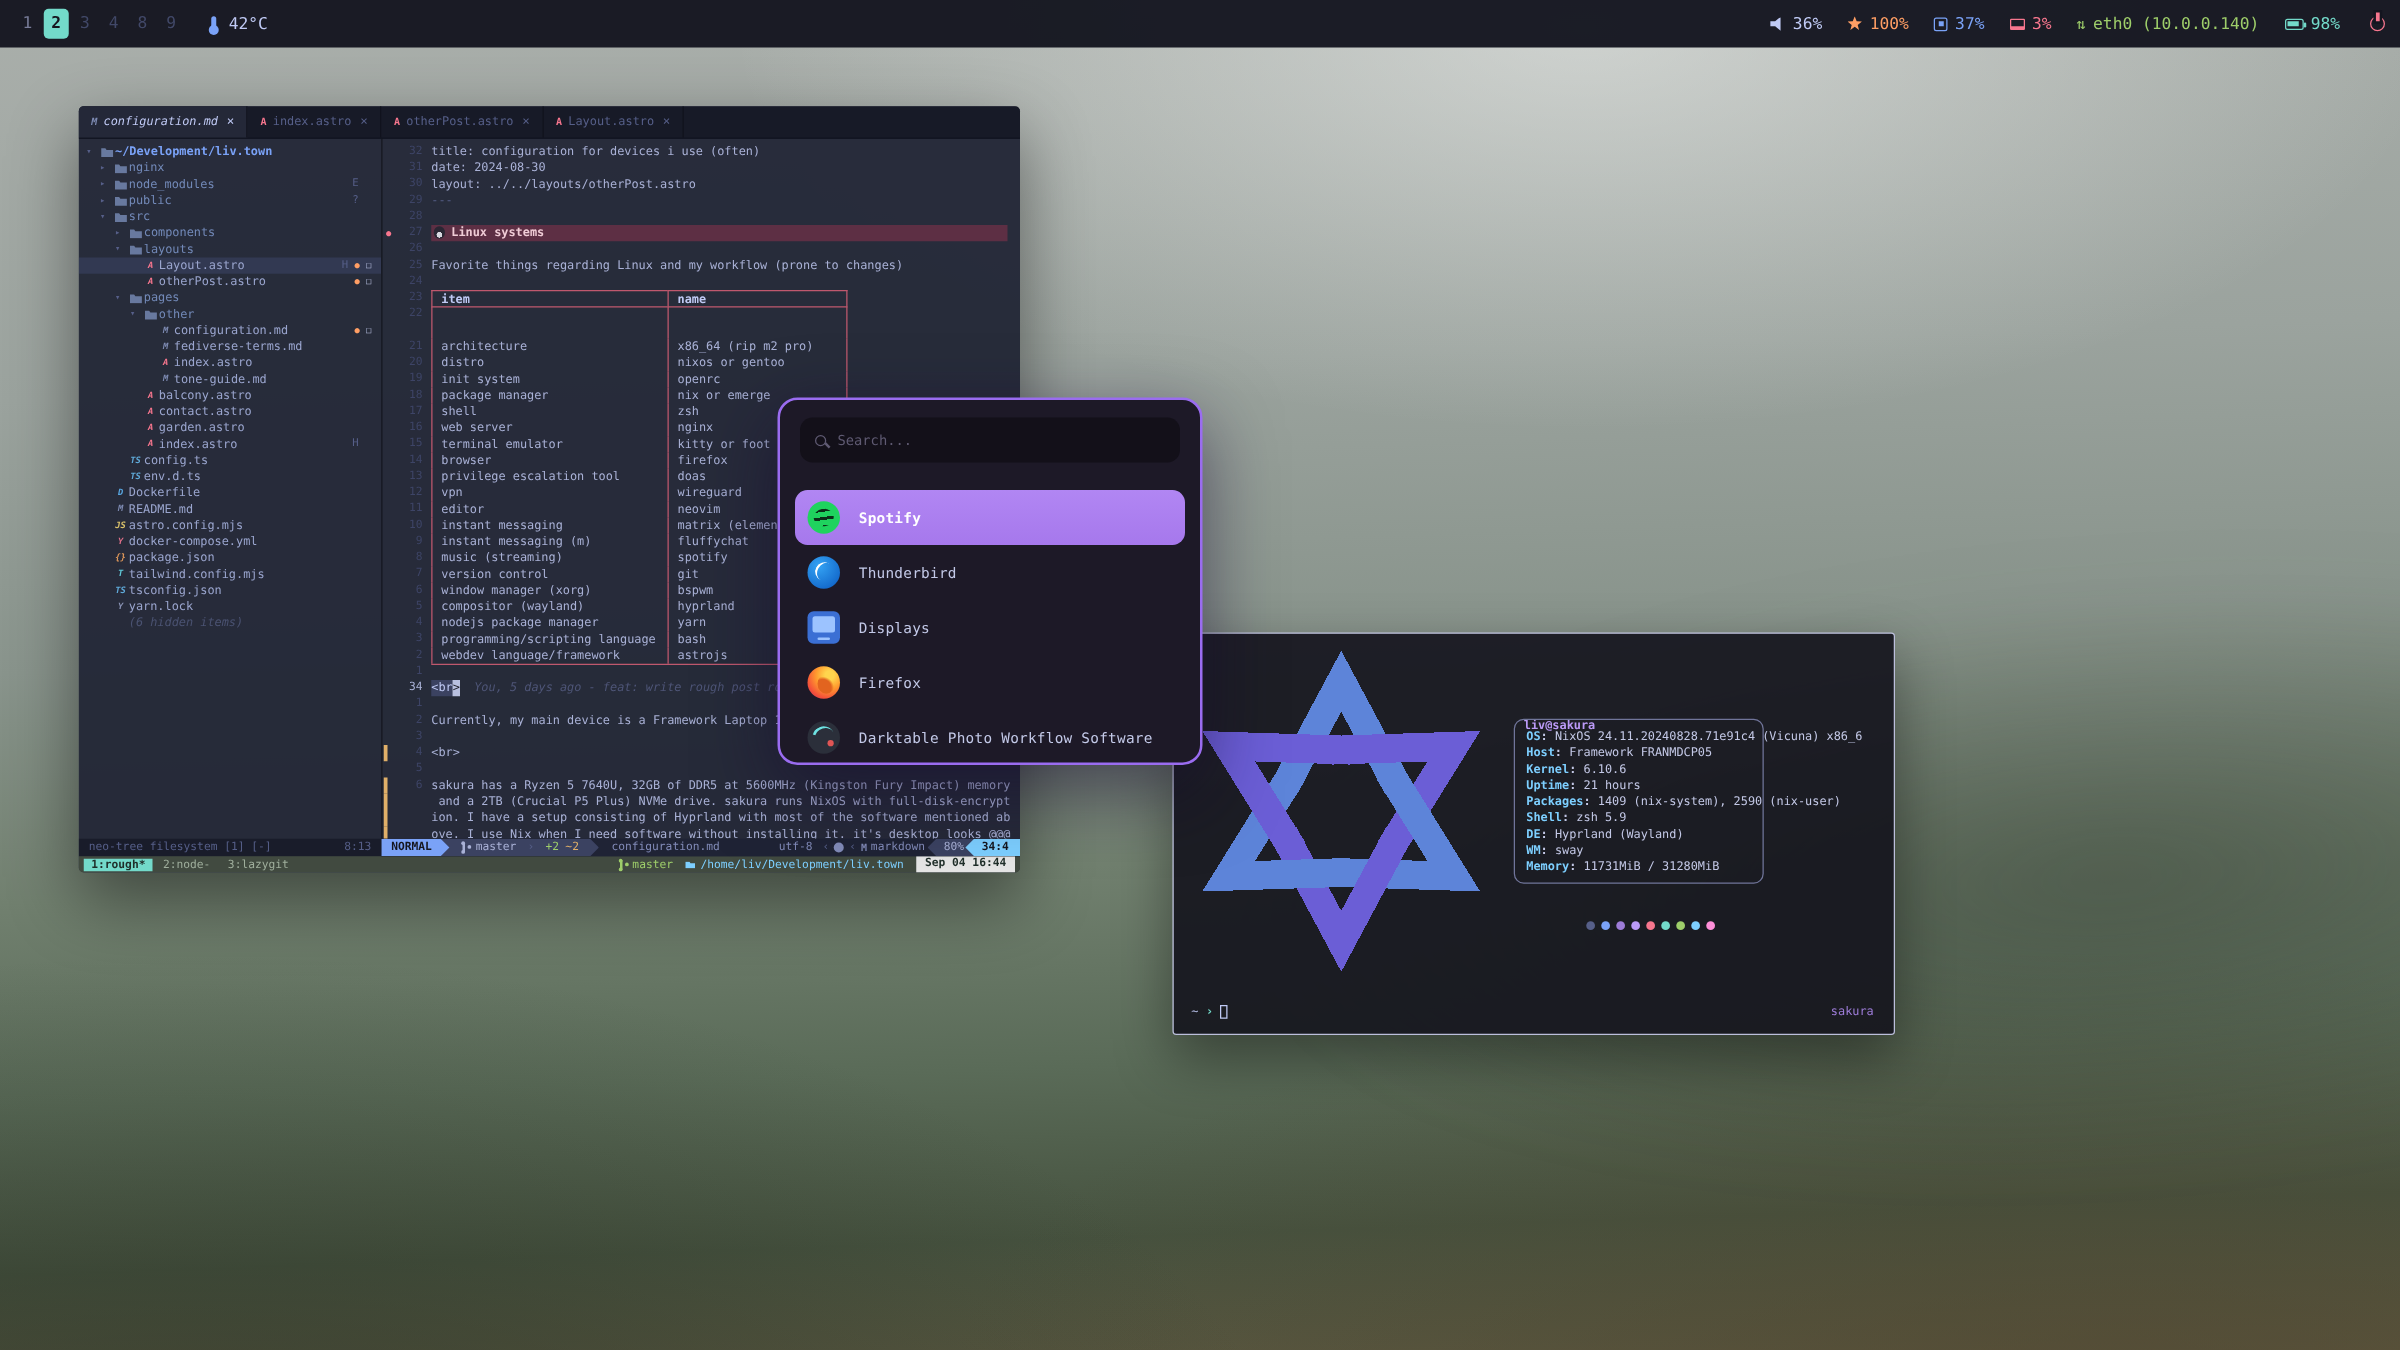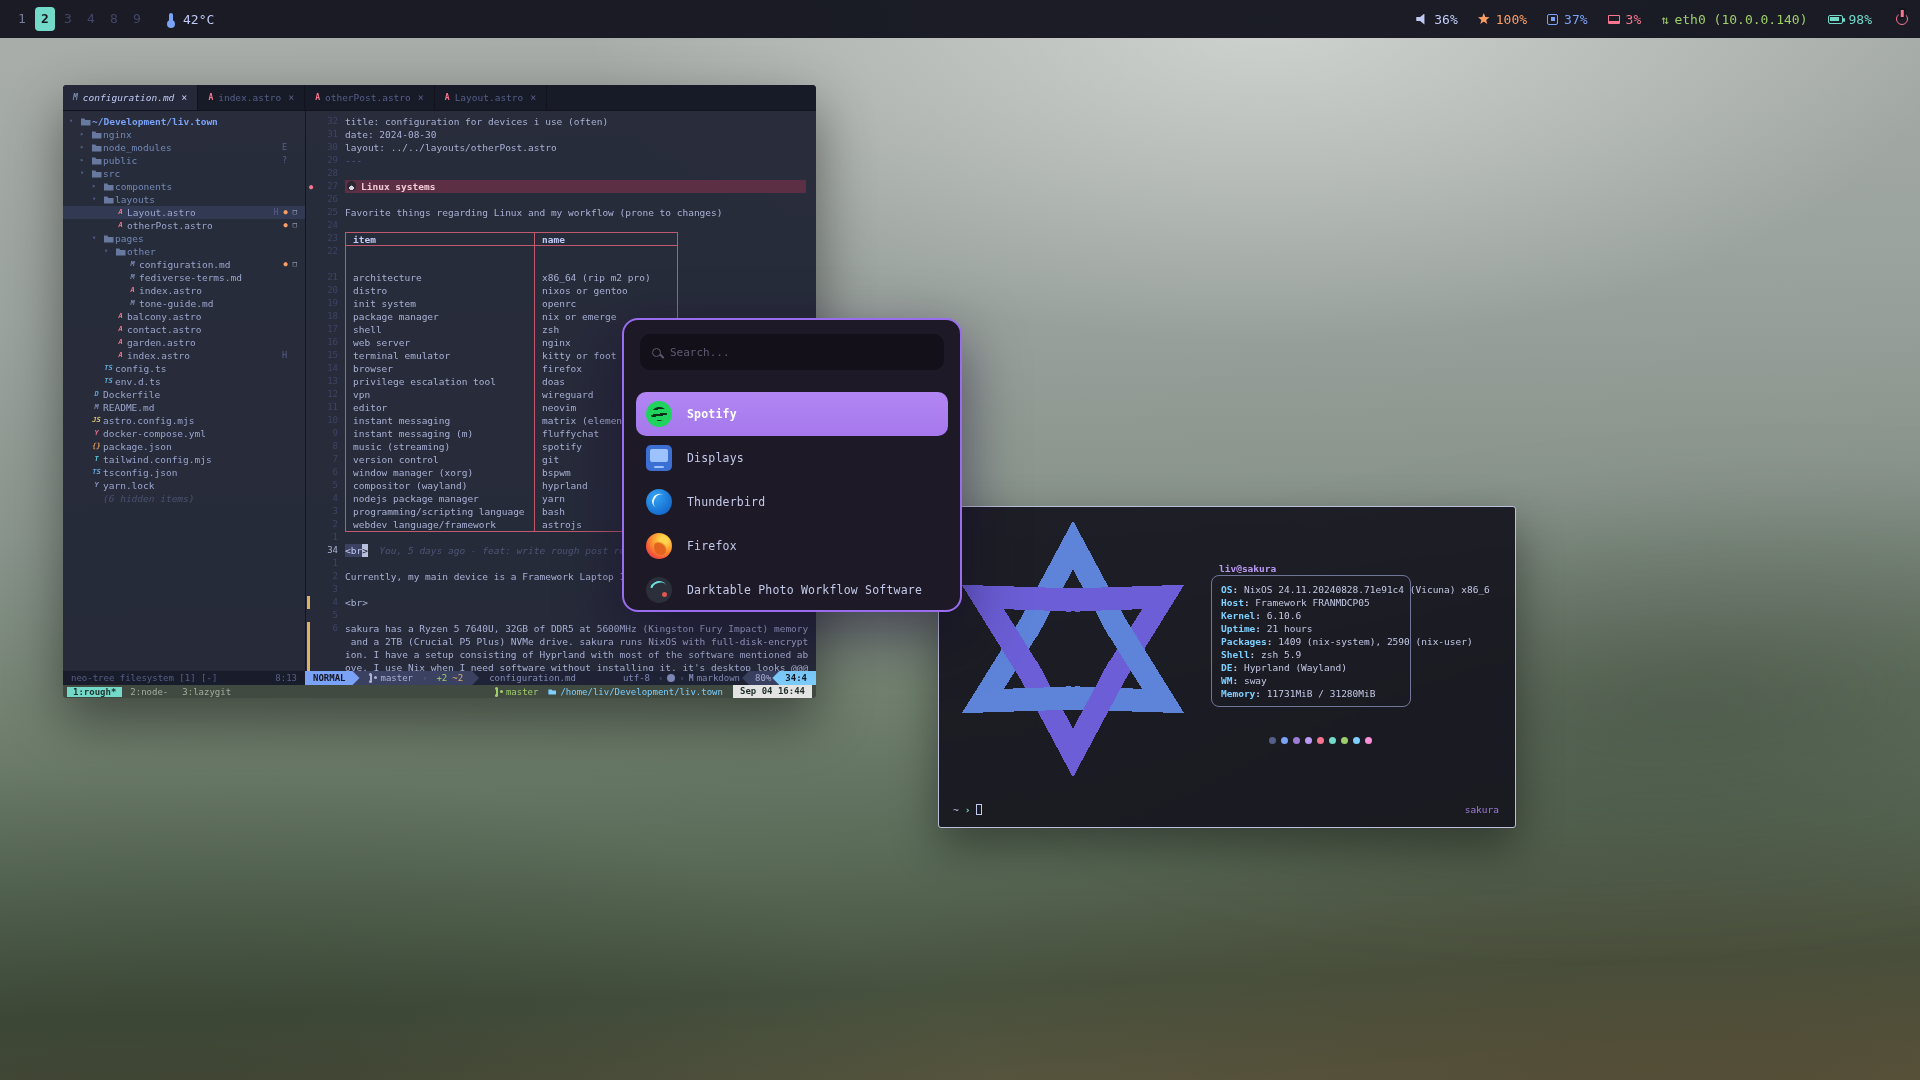--- a/index.html
+++ b/index.html
@@ -139,21 +139,21 @@
     clip-path:polygon(0 16%,40% 16%,50% 34%,100% 34%,100% 100%,0 100%)}
   .tdate{background:#e5e5e5;color:#1f2e29;padding:0 7px;font-weight:bold;height:13px;line-height:13px}
 
   
   .fetch{position:absolute;left:938px;top:506px;width:578px;height:322px;z-index:20;
     background:rgba(21,22,30,.93);border:1px solid #bcbfdc;border-radius:3px;
     box-shadow:0 18px 45px rgba(0,0,0,.4);font-size:9.5px}
   .nix-logo{position:absolute;left:9px;top:10px;width:250px;height:264px}
   .na{stroke:#5d84d9;fill:none;stroke-width:23px}
   .nb{stroke:#6b5ed6;fill:none;stroke-width:23px}
-  .fetch-title{position:absolute;left:280px;top:56px;color:#bb9af7;font-weight:bold}
+  .fetch-title{position:absolute;left:280px;top:68px;color:#bb9af7;font-weight:bold}
   .fetch-box{position:absolute;left:272px;top:68px;width:200px;min-height:132px;border:1px solid #70759a;border-radius:8px;padding:7px 9px 6px 9px}
   .fline{height:13px;line-height:13px;white-space:nowrap}
   .fkey{color:#7dcfff;font-weight:bold}
   .fkey::after{content:": ";color:#c3c8e6}
   .fval{color:#c3c8e6}
   .fetch-palette{position:absolute;left:330px;top:230px;display:flex;gap:5px;align-items:center}
   .dot{width:7px;height:7px;border-radius:50%;display:inline-block}
   .fetch-prompt{position:absolute;left:14px;bottom:12px;color:#c0caf5;display:flex;align-items:center;gap:6px}
   .psym{color:#73daca;font-weight:bold}
   .pcursor{display:inline-block;width:6px;height:11px;border:1px solid #c0caf5}
@@ -1213,27 +1213,27 @@
       <input type="text" placeholder="Search..." style="">
     </div>
     <div class="llist">
 
         <div class="litem selected">
           <span class="lico spotify-icon"></span>
           <span class="llabel">Spotify</span>
         </div>
 
         <div class="litem">
+          <span class="lico thunderbird-icon"></span>
+          <span class="llabel">Thunderbird</span>
+        </div>
+
+        <div class="litem">
           <span class="lico displays-icon"></span>
           <span class="llabel">Displays</span>
-        </div>
-
-        <div class="litem">
-          <span class="lico thunderbird-icon"></span>
-          <span class="llabel">Thunderbird</span>
         </div>
 
         <div class="litem">
           <span class="lico firefox-icon"></span>
           <span class="llabel">Firefox</span>
         </div>
 
         <div class="litem">
           <span class="lico darktable-icon"></span>
           <span class="llabel">Darktable Photo Workflow Software</span>

